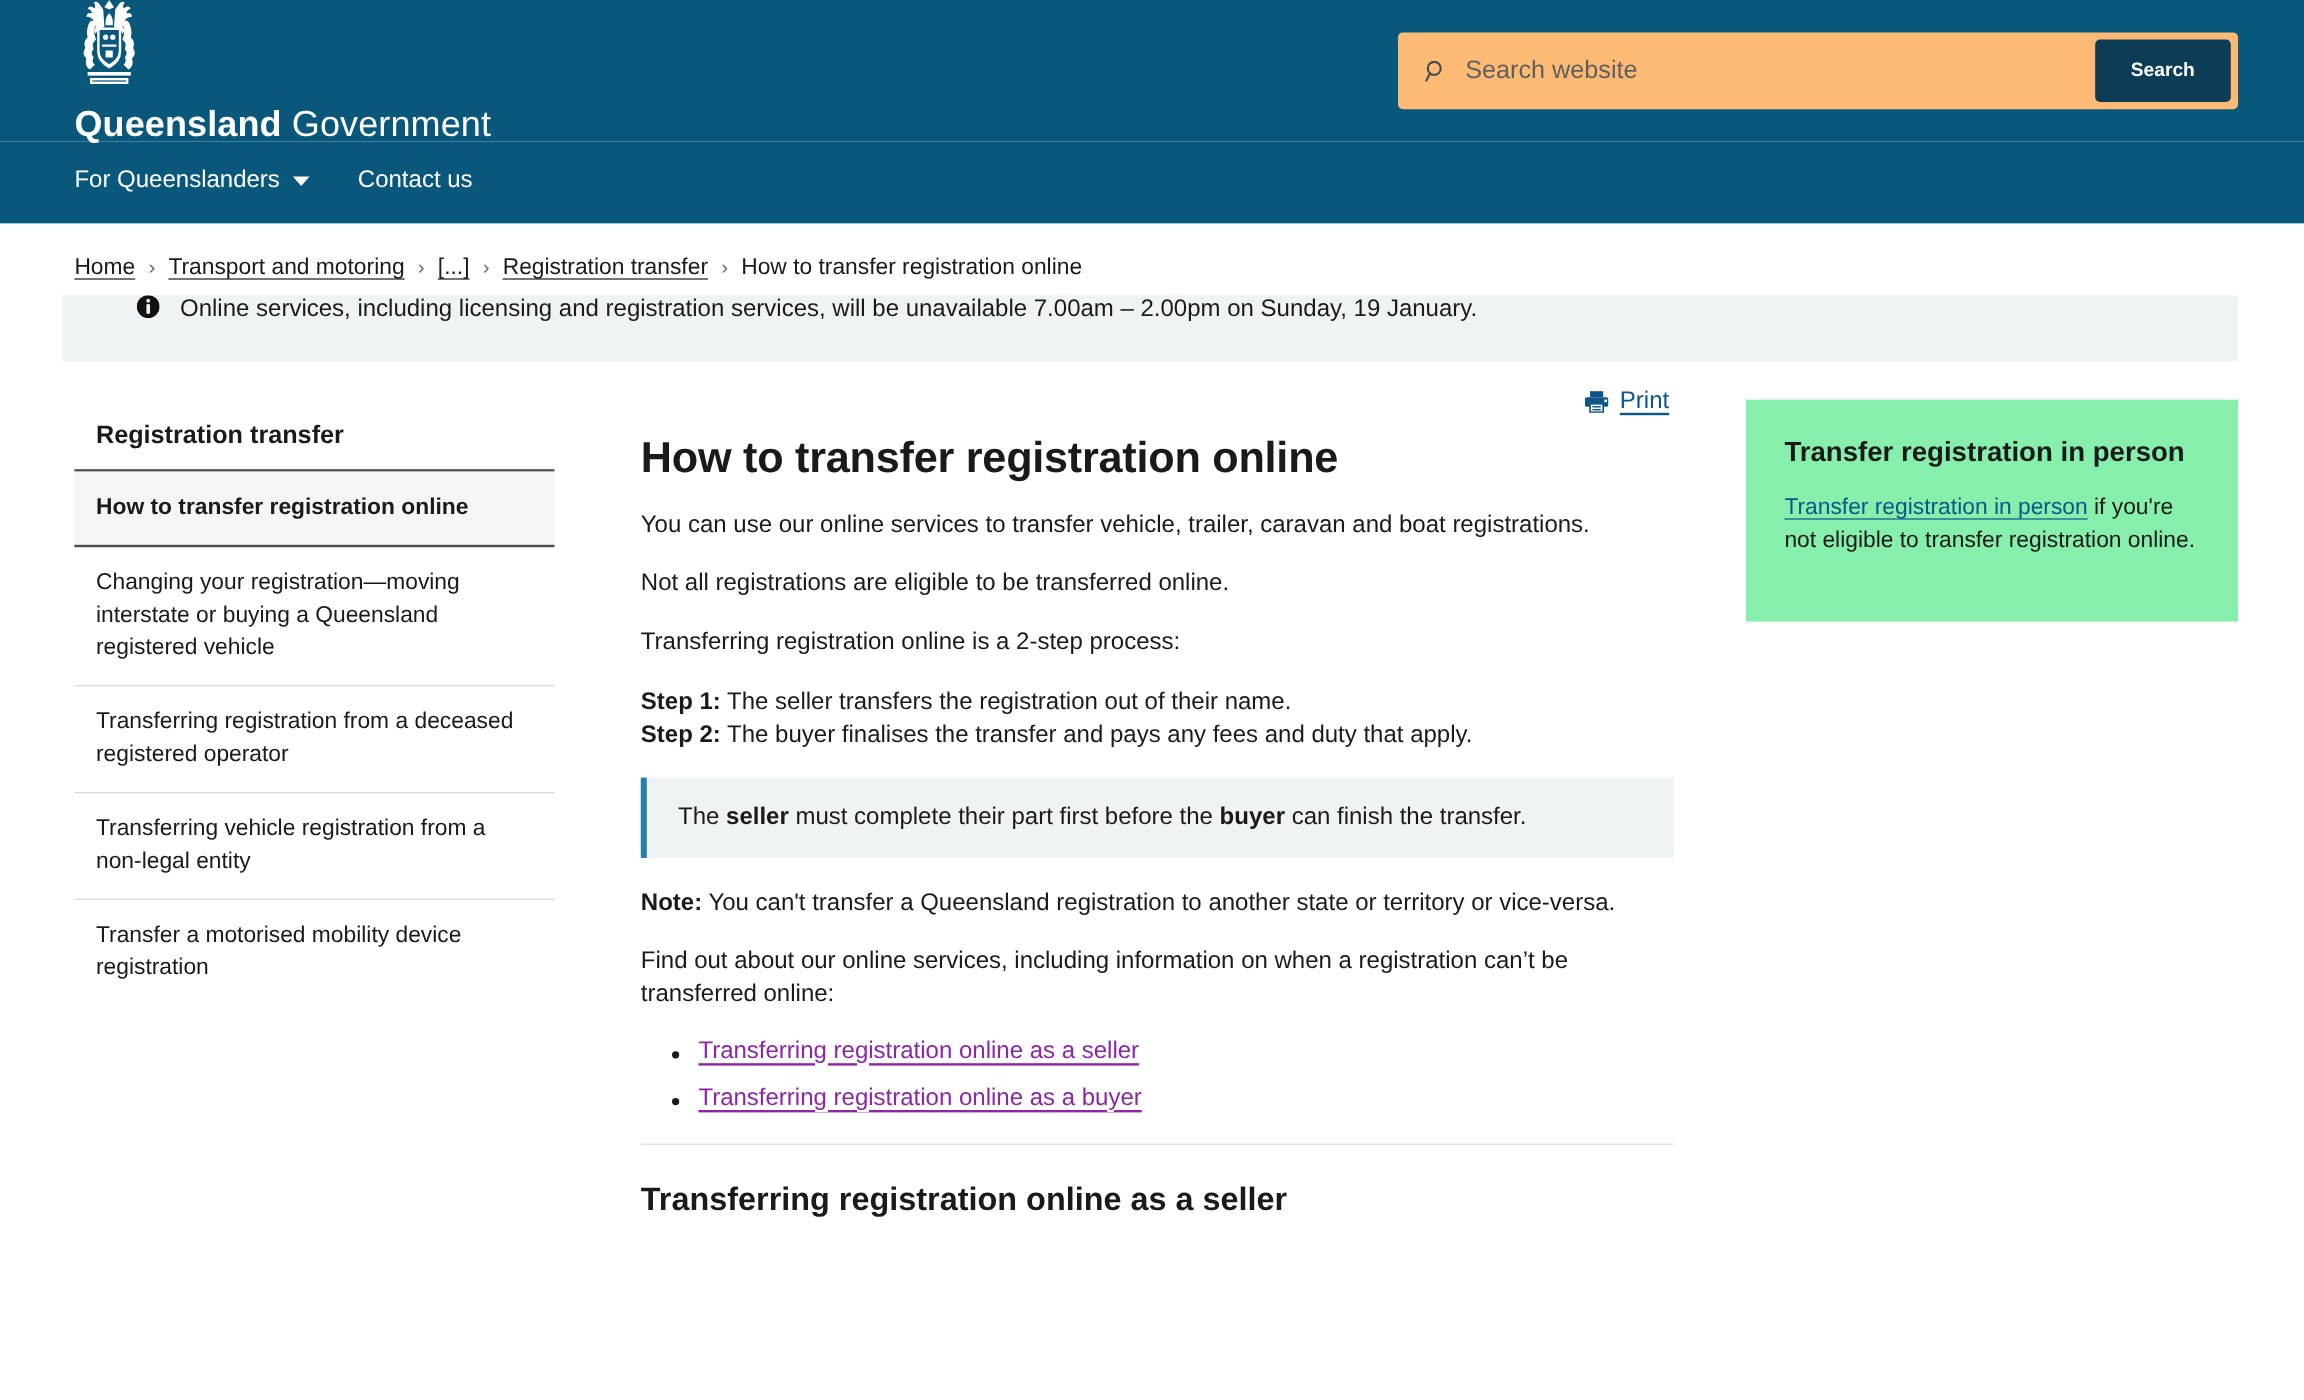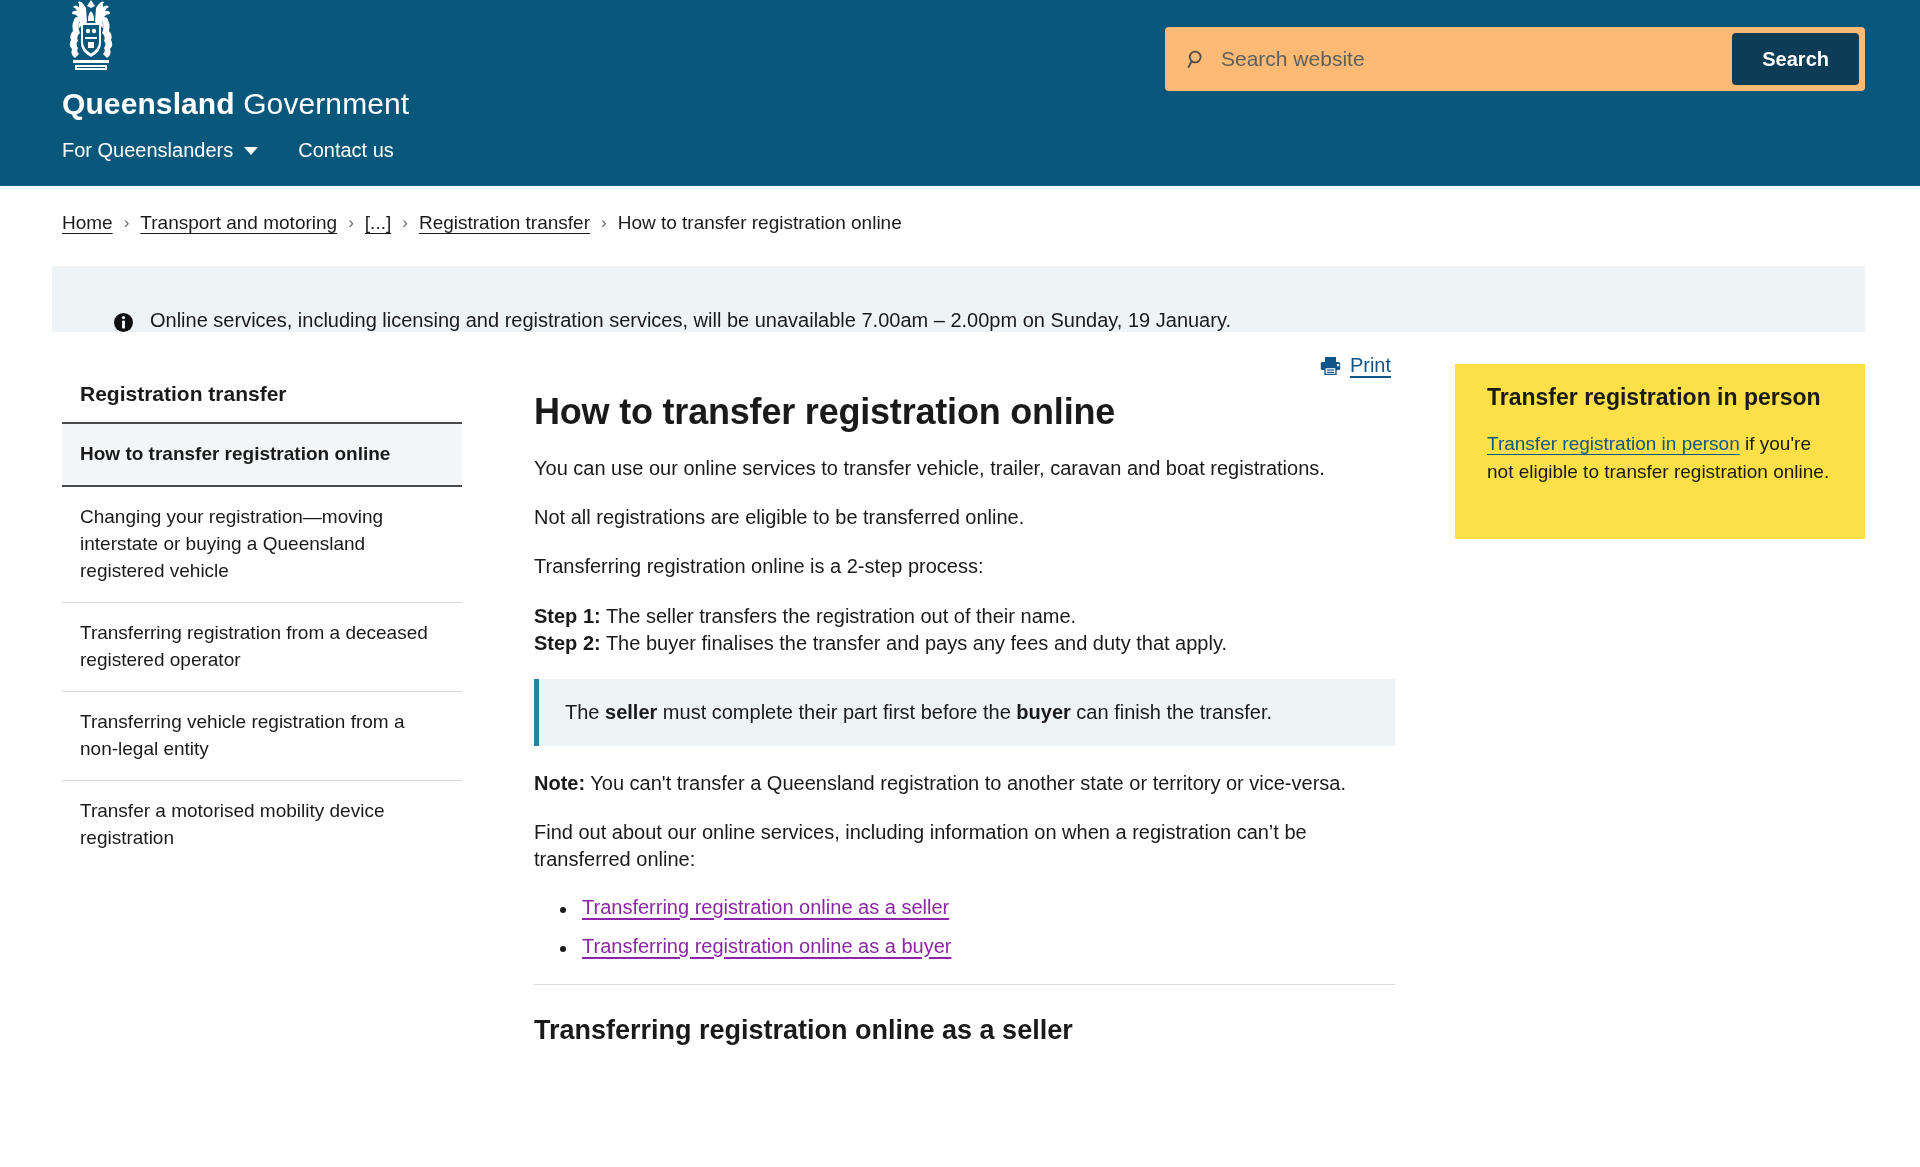--- a/index.html
+++ b/index.html
@@ -75,21 +75,21 @@
     width: 100%;
     background: transparent;
   }
   .search-input::placeholder { color: #5f5f5f; }
   .search-btn {
     background: #0d3c56;
     color: #fff;
     border: none;
     border-radius: 4px;
     font-family: "Liberation Sans", sans-serif;
-    font-size: 20px;
+    font-size: 16px;
     font-weight: 700;
     height: 52px;
     padding: 0 30px;
     cursor: pointer;
     white-space: nowrap;
   }
 
   
   .nav {
     background: #09577b;
@@ -136,25 +136,25 @@
   }
   .crumb-current { color: #1a1a1a; }
   .crumb-sep {
     margin: 0 11px;
     color: #6b6b6b;
     font-size: 17px;
   }
 
   
   .alert {
-    margin: 24px 55px 0 52px;
+    margin: 4px 55px 0 52px;
     background: #eef3f6;
-    height: 66px;
-    display: flex;
-    align-items: flex-end;
+    height: 55px;
+    display: flex;
+    align-items: flex-start;
     padding-left: 62px;
     gap: 17px;
   }
   .info-icon { width: 19px; height: 19px; flex: 0 0 auto; display:block; }
   .alert-text { font-size: 20px; color: #1a1a1a; }
 
   
   .page {
     display: flex;
     padding: 0 55px 0 52px;
@@ -266,22 +266,22 @@
   }
   h2.section-title {
     font-size: 27px;
     font-weight: 700;
     margin: 0;
     color: #1a1a1a;
   }
 
   
   .aside-box {
-    background: #fde047;
-    padding: 20px 32px 34px 32px;
+    background: #86efac;
+    padding: 30px 32px 34px 32px;
   }
   .aside-title {
     font-size: 23px;
     font-weight: 700;
     margin: 0 0 18px 0;
     color: #1a1a1a;
   }
   .aside-body {
     font-size: 19px;
     line-height: 1.47;

